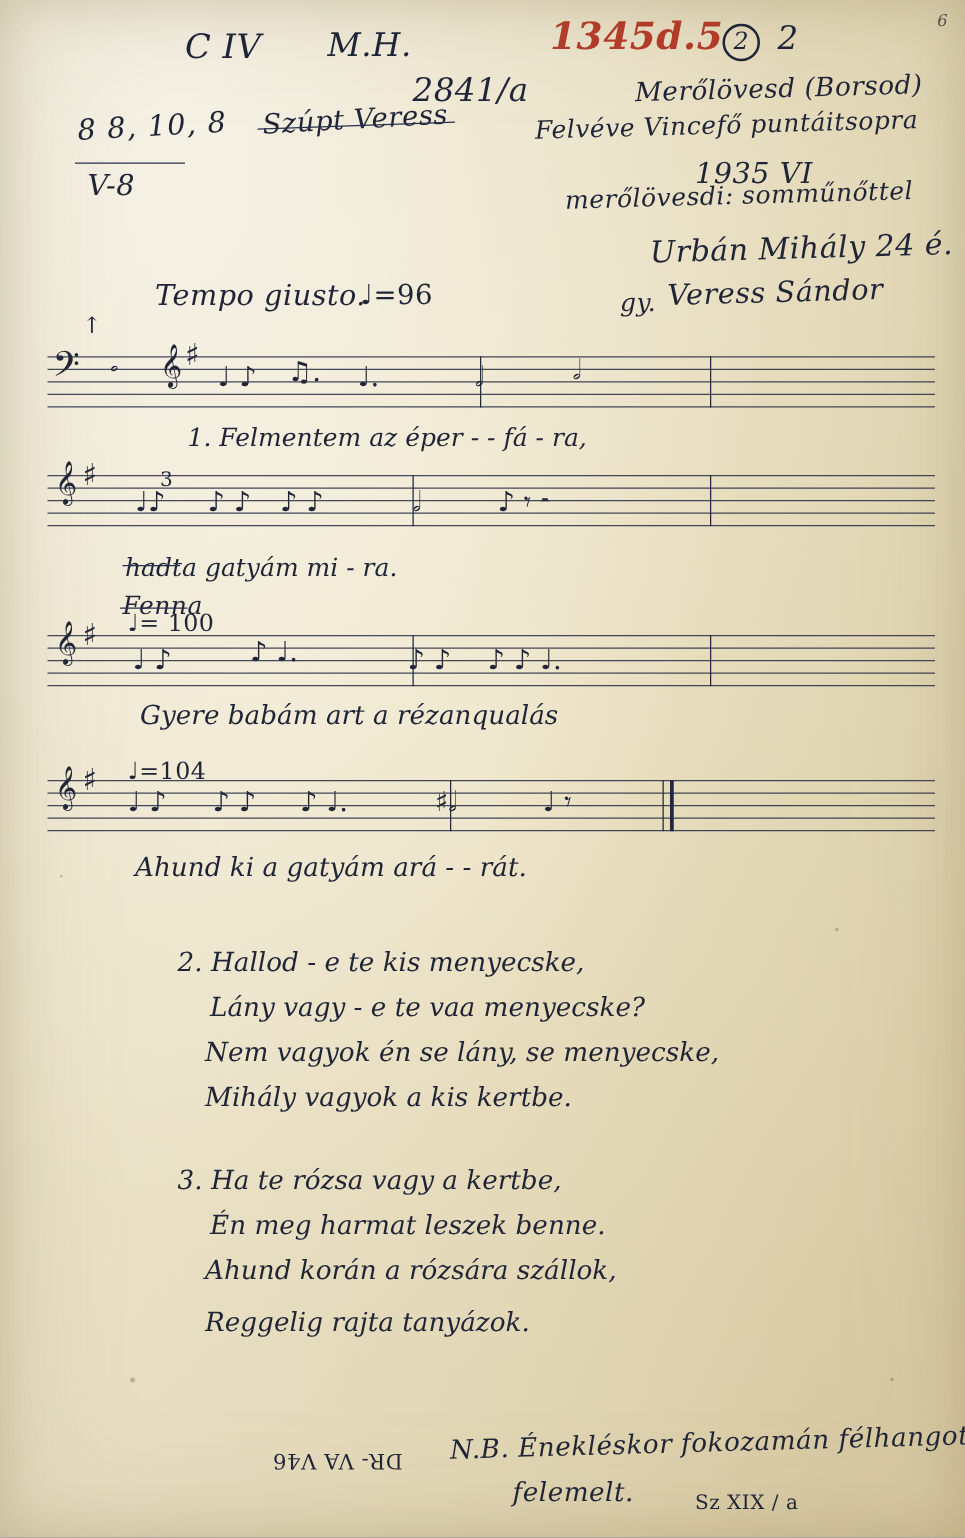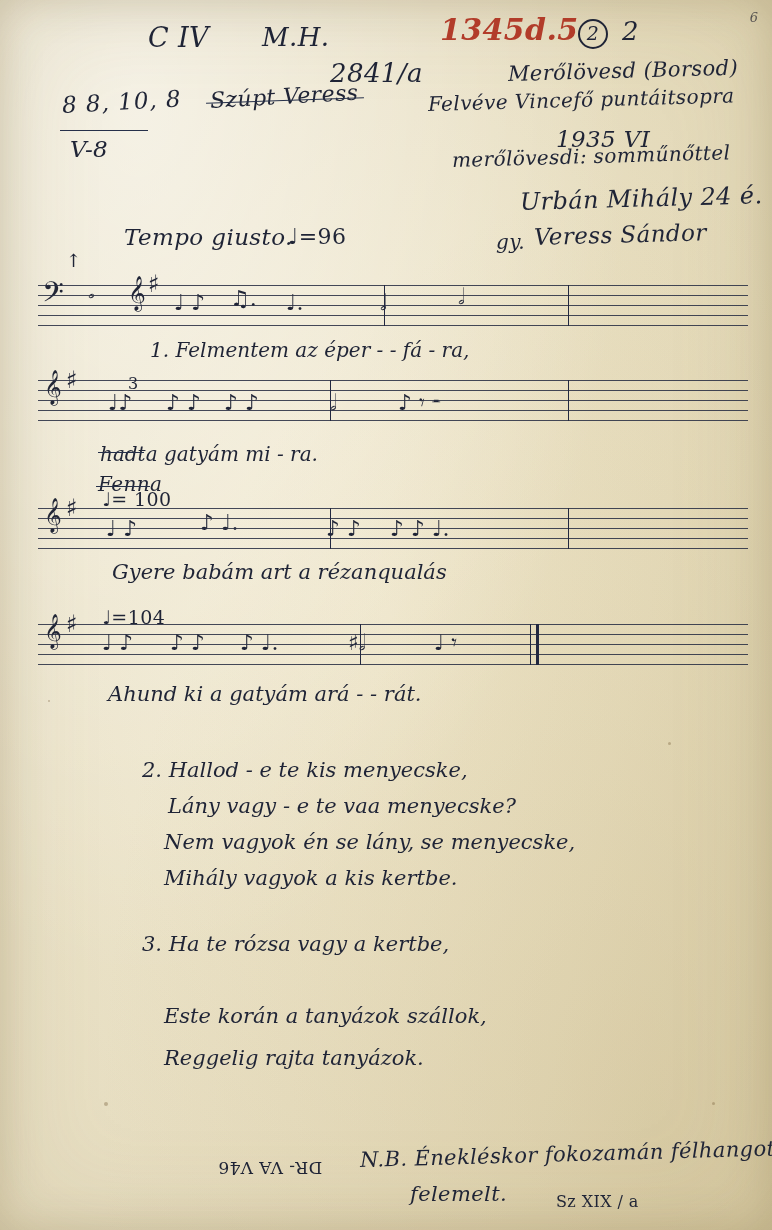--- a/index.html
+++ b/index.html
@@ -273,21 +273,22 @@
   <div class="musglyph" style="left:434px; top:632px; font-size:22px;">♩ 𝄾</div>
 
   <div class="lyric" style="left:108px; top:682px; font-size:21px;">Ahund ki a gatyám          ará - - rát.</div>
 
   <div class="verse" style="left:142px; top:752px; font-size:21px;"><span>2. Hallod - e te kis menyecske,</span></div>
   <div class="verse" style="left:168px; top:788px; font-size:21px;"><span>Lány vagy - e te vaa menyecske?</span></div>
   <div class="verse" style="left:164px; top:824px; font-size:21px;"><span>Nem vagyok én se lány, se menyecske,</span></div>
   <div class="verse" style="left:164px; top:860px; font-size:21px;"><span>Mihály vagyok a kis kertbe.</span></div>
 
   <div class="verse" style="left:142px; top:926px; font-size:21px;"><span>3. Ha te rózsa vagy a kertbe,</span></div>
-  <div class="verse" style="left:164px; top:998px; font-size:21px;"><span>Este korán a tanyázok szállok,</span></div>
+  <div class="verse" style="left:168px; top:962px; font-size:21px;"><span>Én meg harmat leszek benne.</span></div>
+  <div class="verse" style="left:164px; top:998px; font-size:21px;"><span>Ahund korán a rózsára szállok,</span></div>
   <div class="verse" style="left:164px; top:1040px; font-size:21px;"><span>Reggelig rajta tanyázok.</span></div>
 
 
   <div class="ink hand flip" style="left:218px; top:1158px; font-size:17px; font-style:normal;">DR- VA V46</div>
 
   <div class="ink hand slant3" style="left:360px; top:1148px; font-size:21px;">N.B. Énekléskor fokozamán félhangot</div>
   <div class="ink hand" style="left:410px; top:1182px; font-size:21px;">felemelt.</div>
   <div class="ink hand" style="left:556px; top:1192px; font-size:16px; font-style:normal;">Sz XIX / a</div>
 
   <div class="speck" style="left:104px; top:1102px; width:4px; height:4px;"></div>

